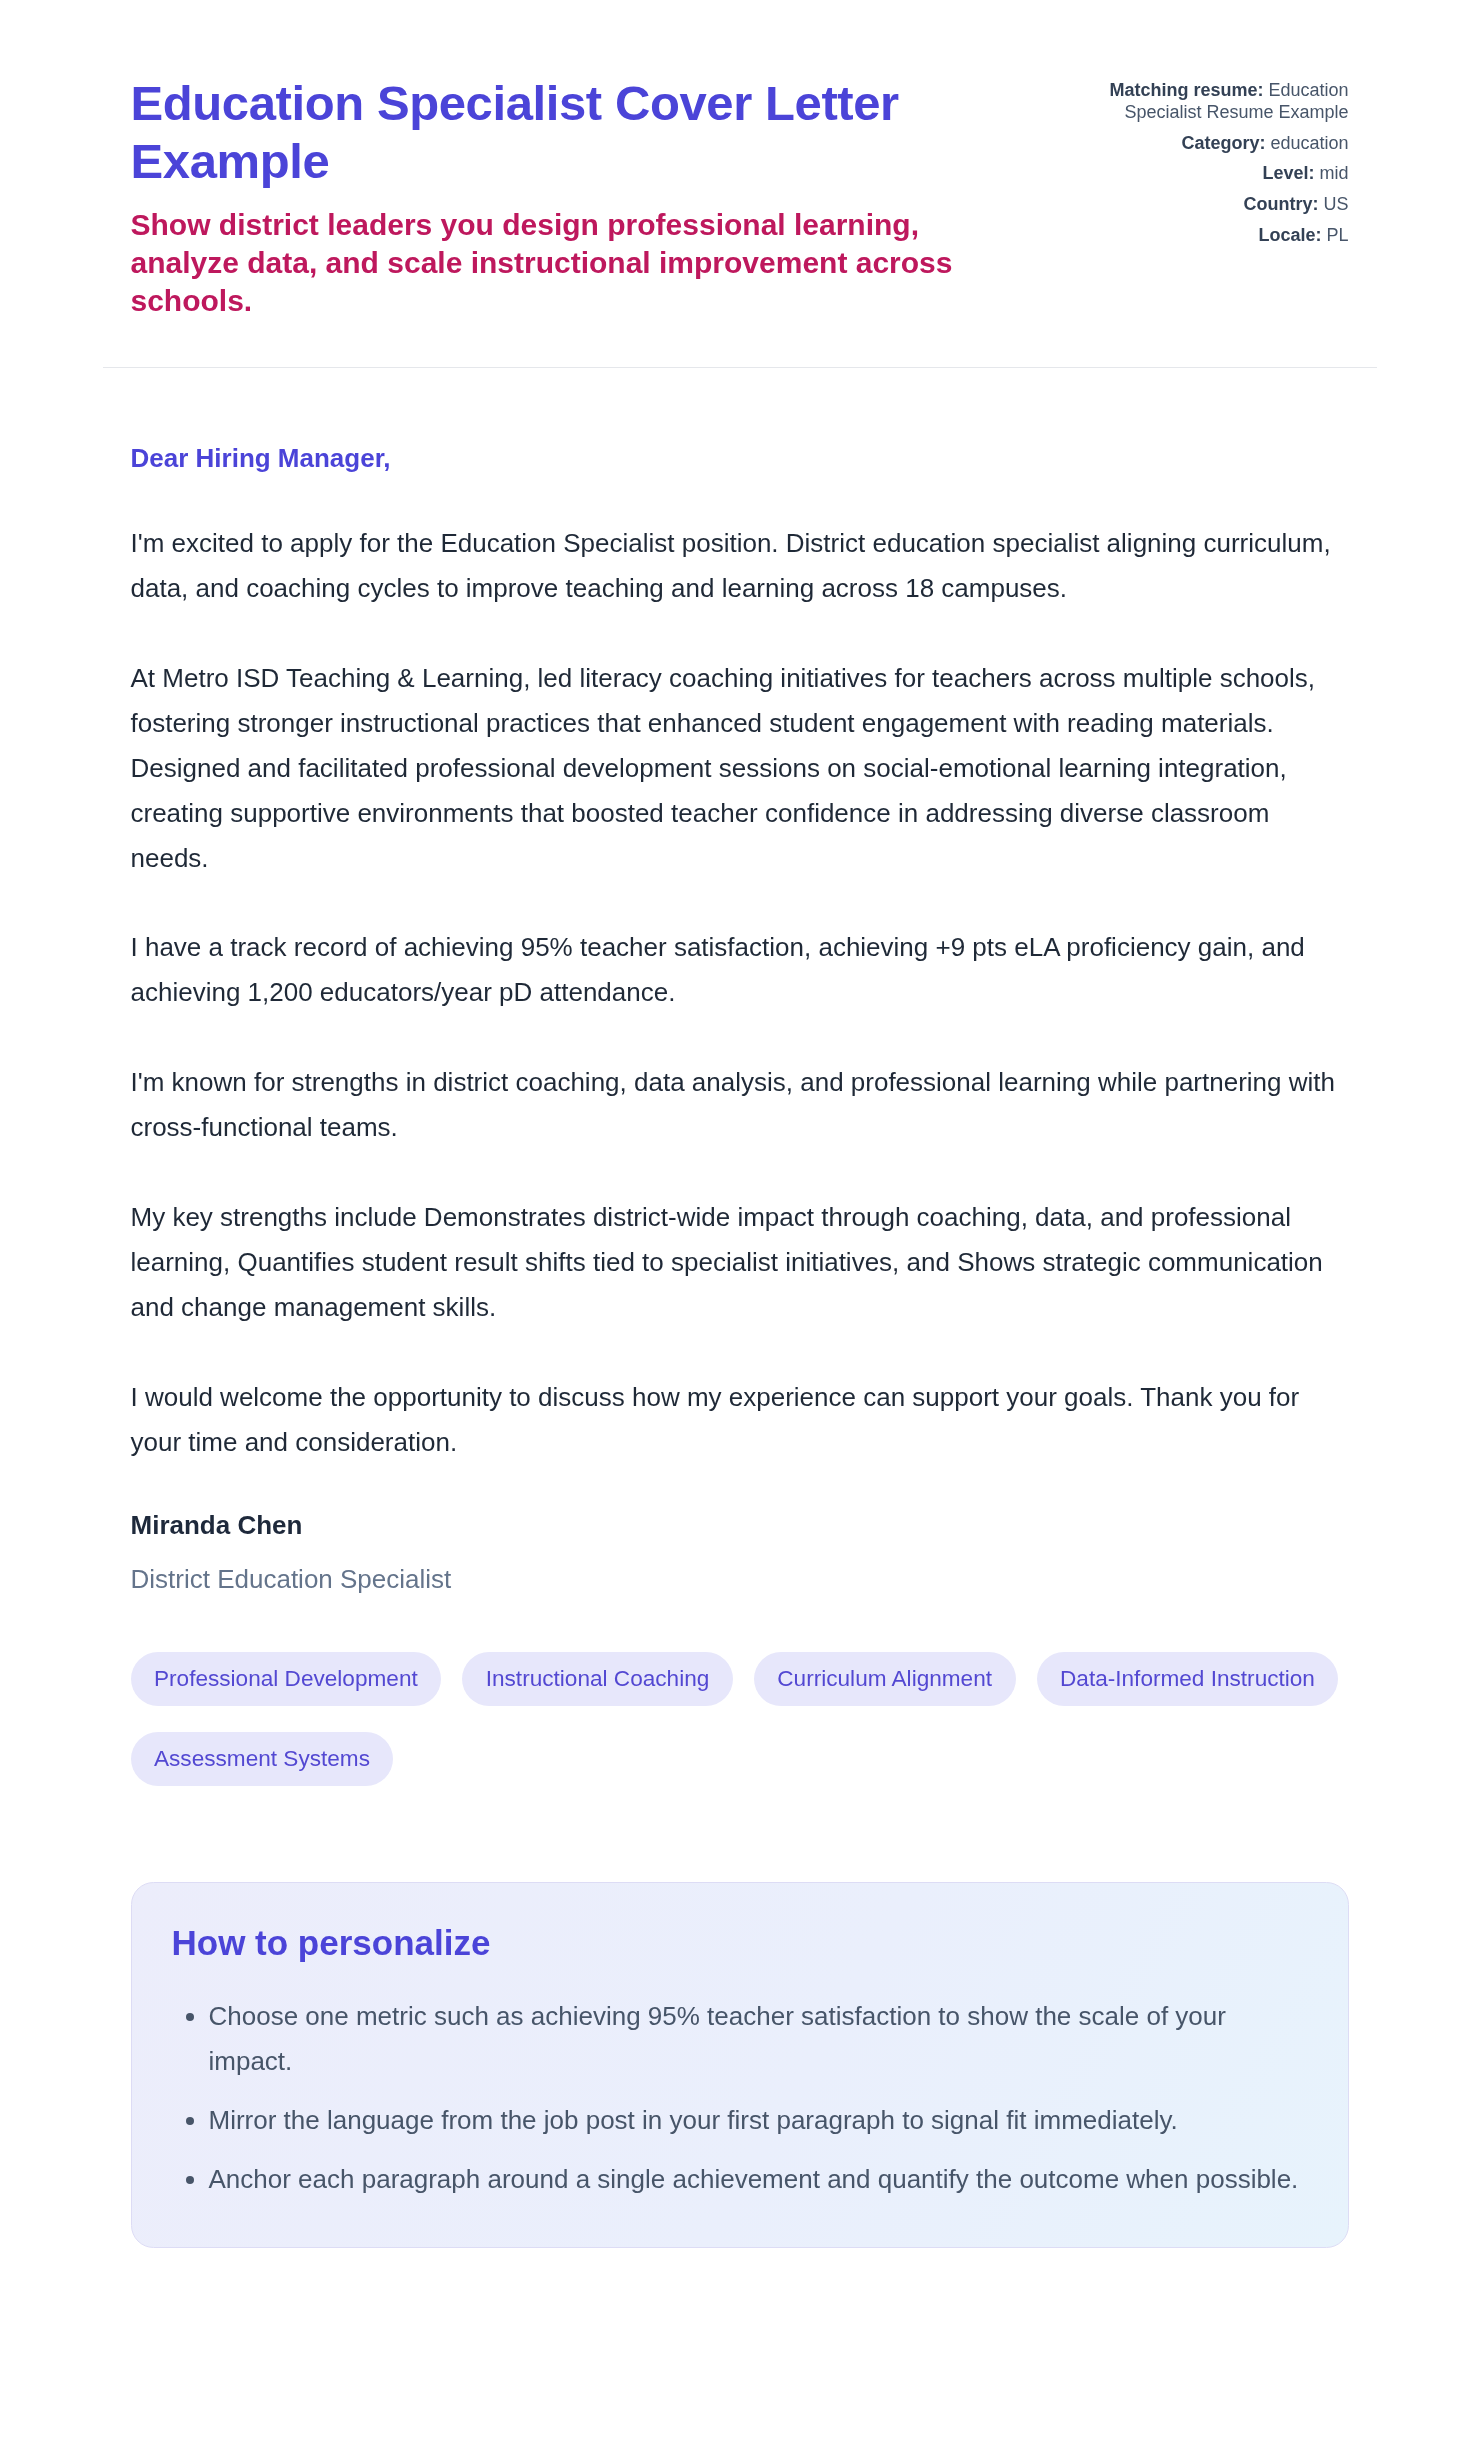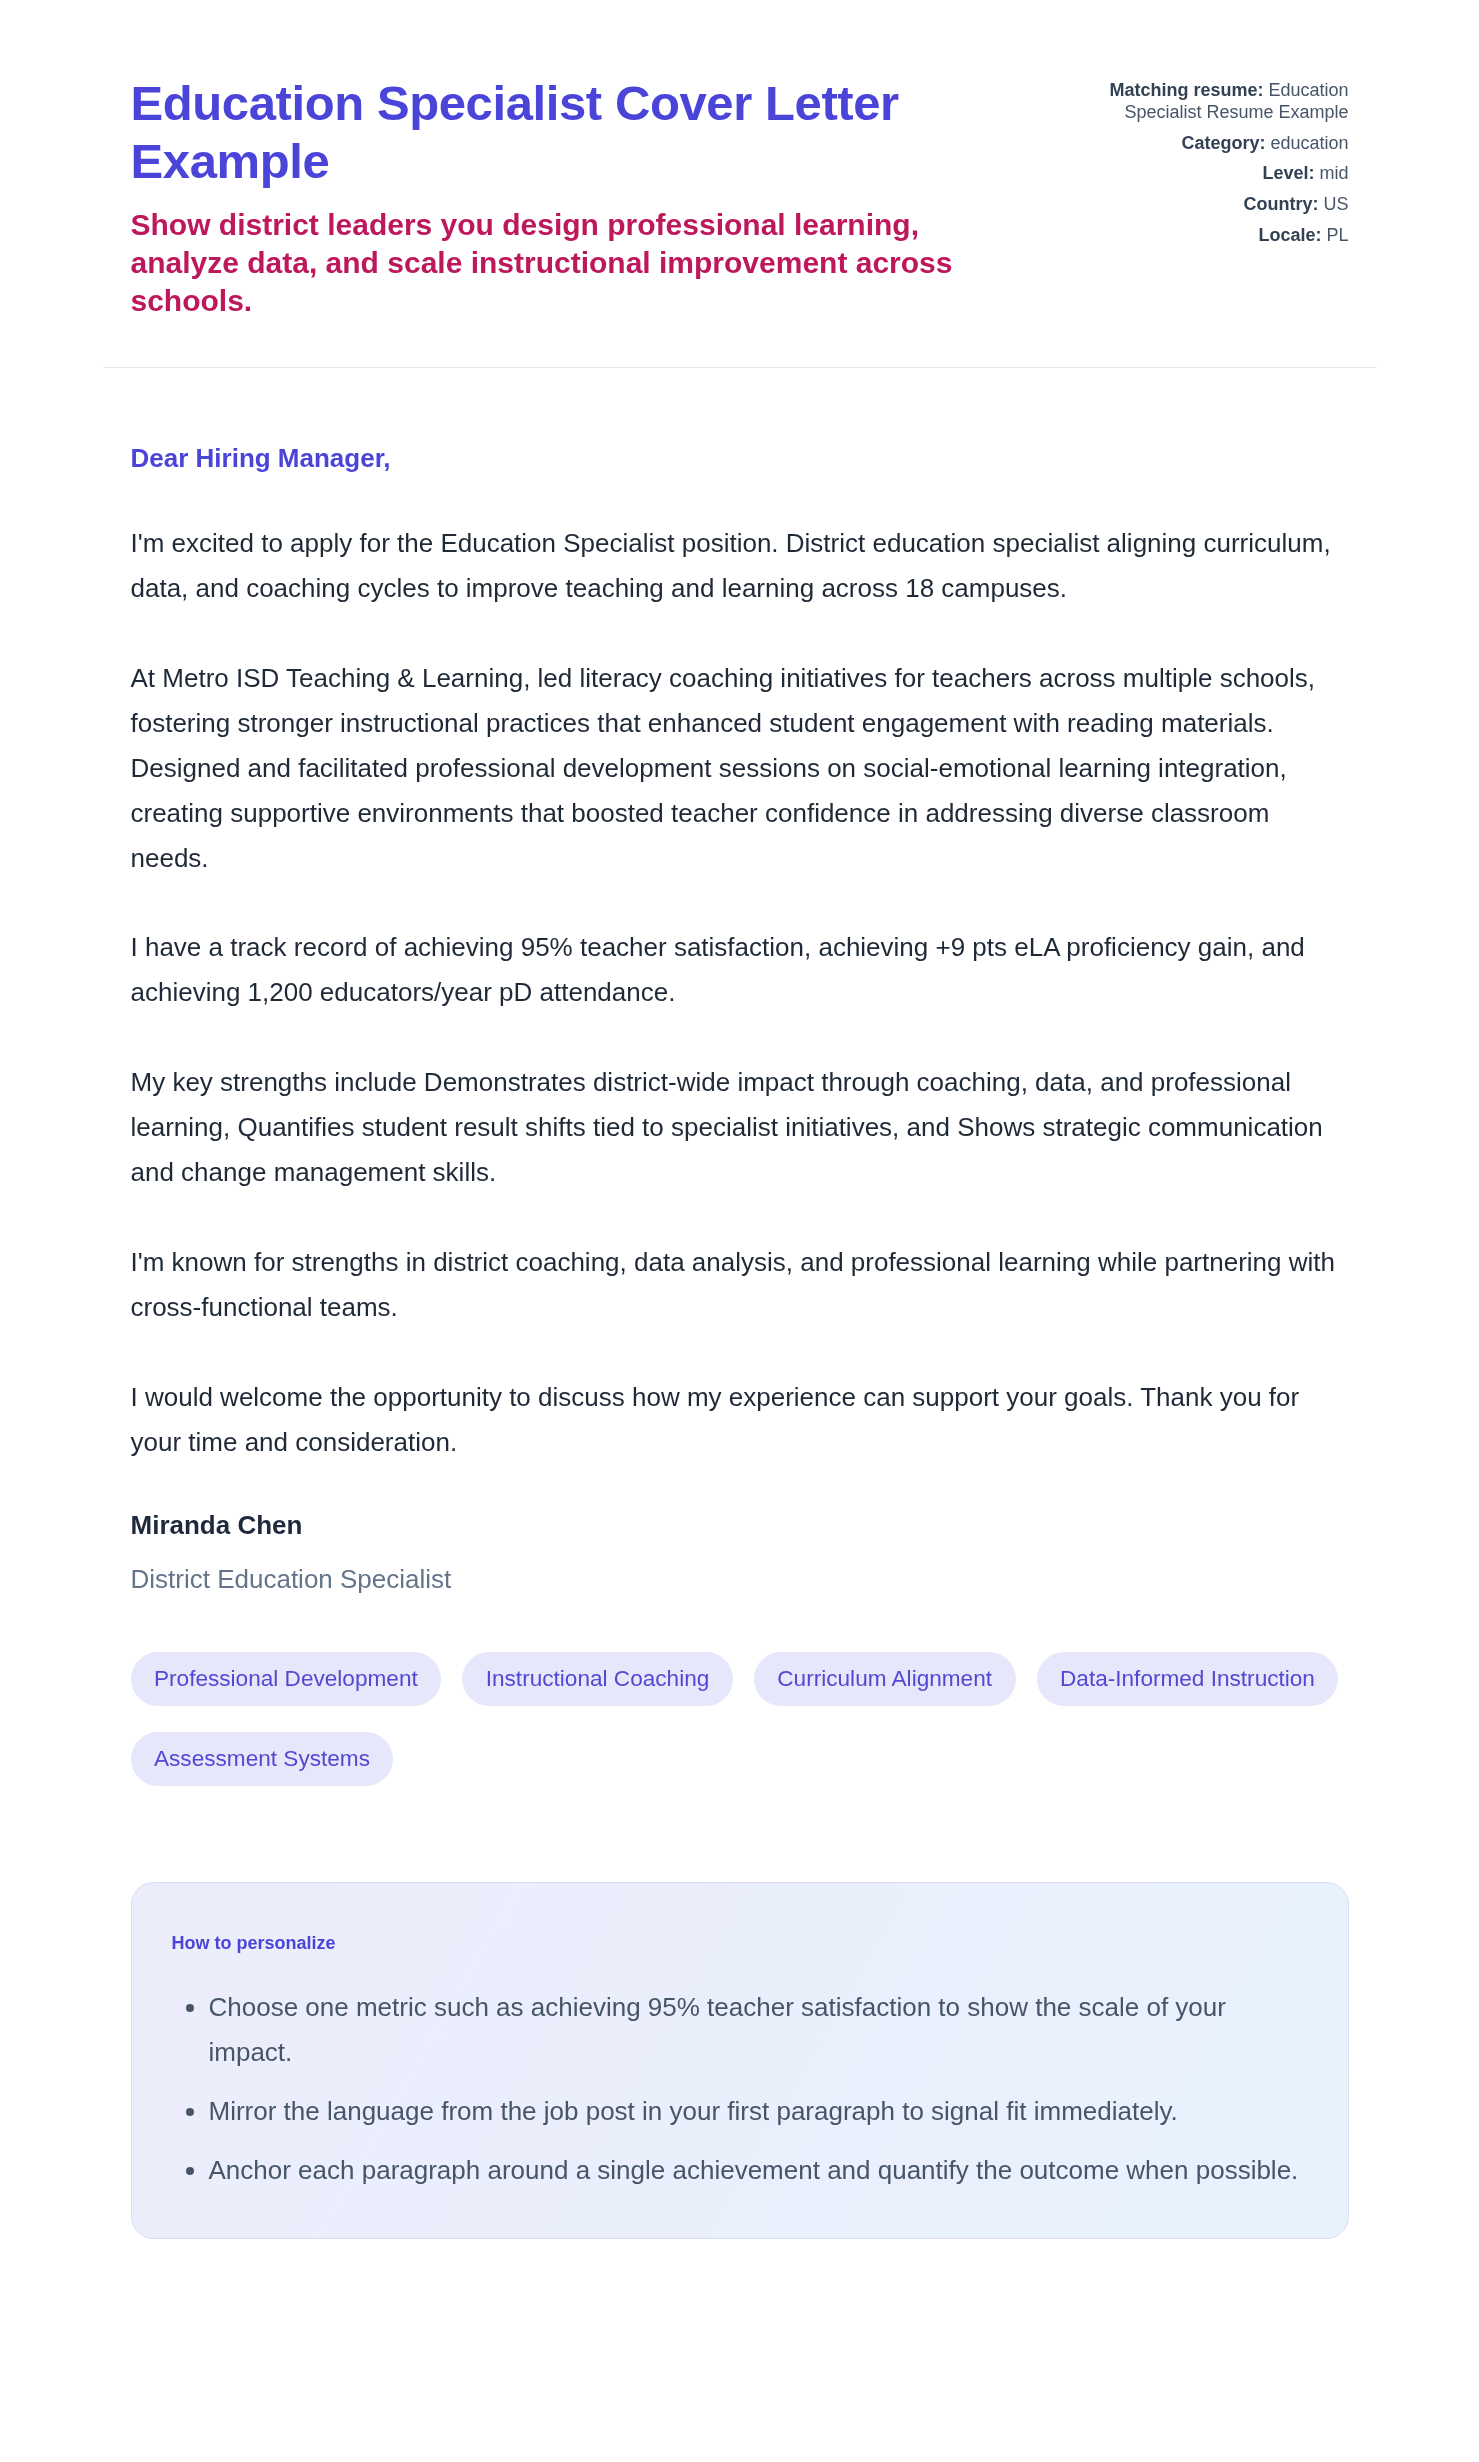--- a/index.html
+++ b/index.html
@@ -109,22 +109,22 @@
 
   
   .personalize {
     margin: 96px 0 84px 0;
     padding: 40px 40px 45px 40px;
     border: 1.7px solid #dddcf5;
     border-radius: 22.6px;
     background: linear-gradient(120deg, #ecedfb 0%, #eaeffc 55%, #e7f3fc 100%);
   }
   .personalize-heading {
-    margin: 10px 0 31px 0;
-    font-size: 18px;
+    margin: 0 0 31px 0;
+    font-size: 35px;
     font-weight: 800;
     color: #4b44d8;
   }
   .personalize ul {
     margin: 0;
     padding: 0 0 0 37px;
   }
   .personalize li {
     margin: 0 0 14px 0;
     font-size: 26px;
@@ -167,22 +167,22 @@
       </div>
     </div>
   </div>
 
   <div class="letter">
     <p class="salutation">Dear Hiring Manager,</p>
 
     <p class="body-par">I'm excited to apply for the Education Specialist position. District education specialist aligning curriculum, data, and coaching cycles to improve teaching and learning across 18 campuses.</p>
     <p class="body-par">At Metro ISD Teaching &amp; Learning, led literacy coaching initiatives for teachers across multiple schools, fostering stronger instructional practices that enhanced student engagement with reading materials. Designed and facilitated professional development sessions on social-emotional learning integration, creating supportive environments that boosted teacher confidence in addressing diverse classroom needs.</p>
     <p class="body-par">I have a track record of achieving 95% teacher satisfaction, achieving +9 pts eLA proficiency gain, and achieving 1,200 educators/year pD attendance.</p>
+    <p class="body-par">I'm known for strengths in district coaching, data analysis, and professional learning while partnering with cross-functional teams.</p>
     <p class="body-par">My key strengths include Demonstrates district-wide impact through coaching, data, and professional learning, Quantifies student result shifts tied to specialist initiatives, and Shows strategic communication and change management skills.</p>
-    <p class="body-par">I'm known for strengths in district coaching, data analysis, and professional learning while partnering with cross-functional teams.</p>
     <p class="body-par">I would welcome the opportunity to discuss how my experience can support your goals. Thank you for your time and consideration.</p>
 
     <div class="signature">
       <p class="signature-name">Miranda Chen</p>
       <p class="signature-title">District Education Specialist</p>
     </div>
 
     <div class="tags">
       <span class="tag-chip">Professional Development</span>
       <span class="tag-chip">Instructional Coaching</span>

